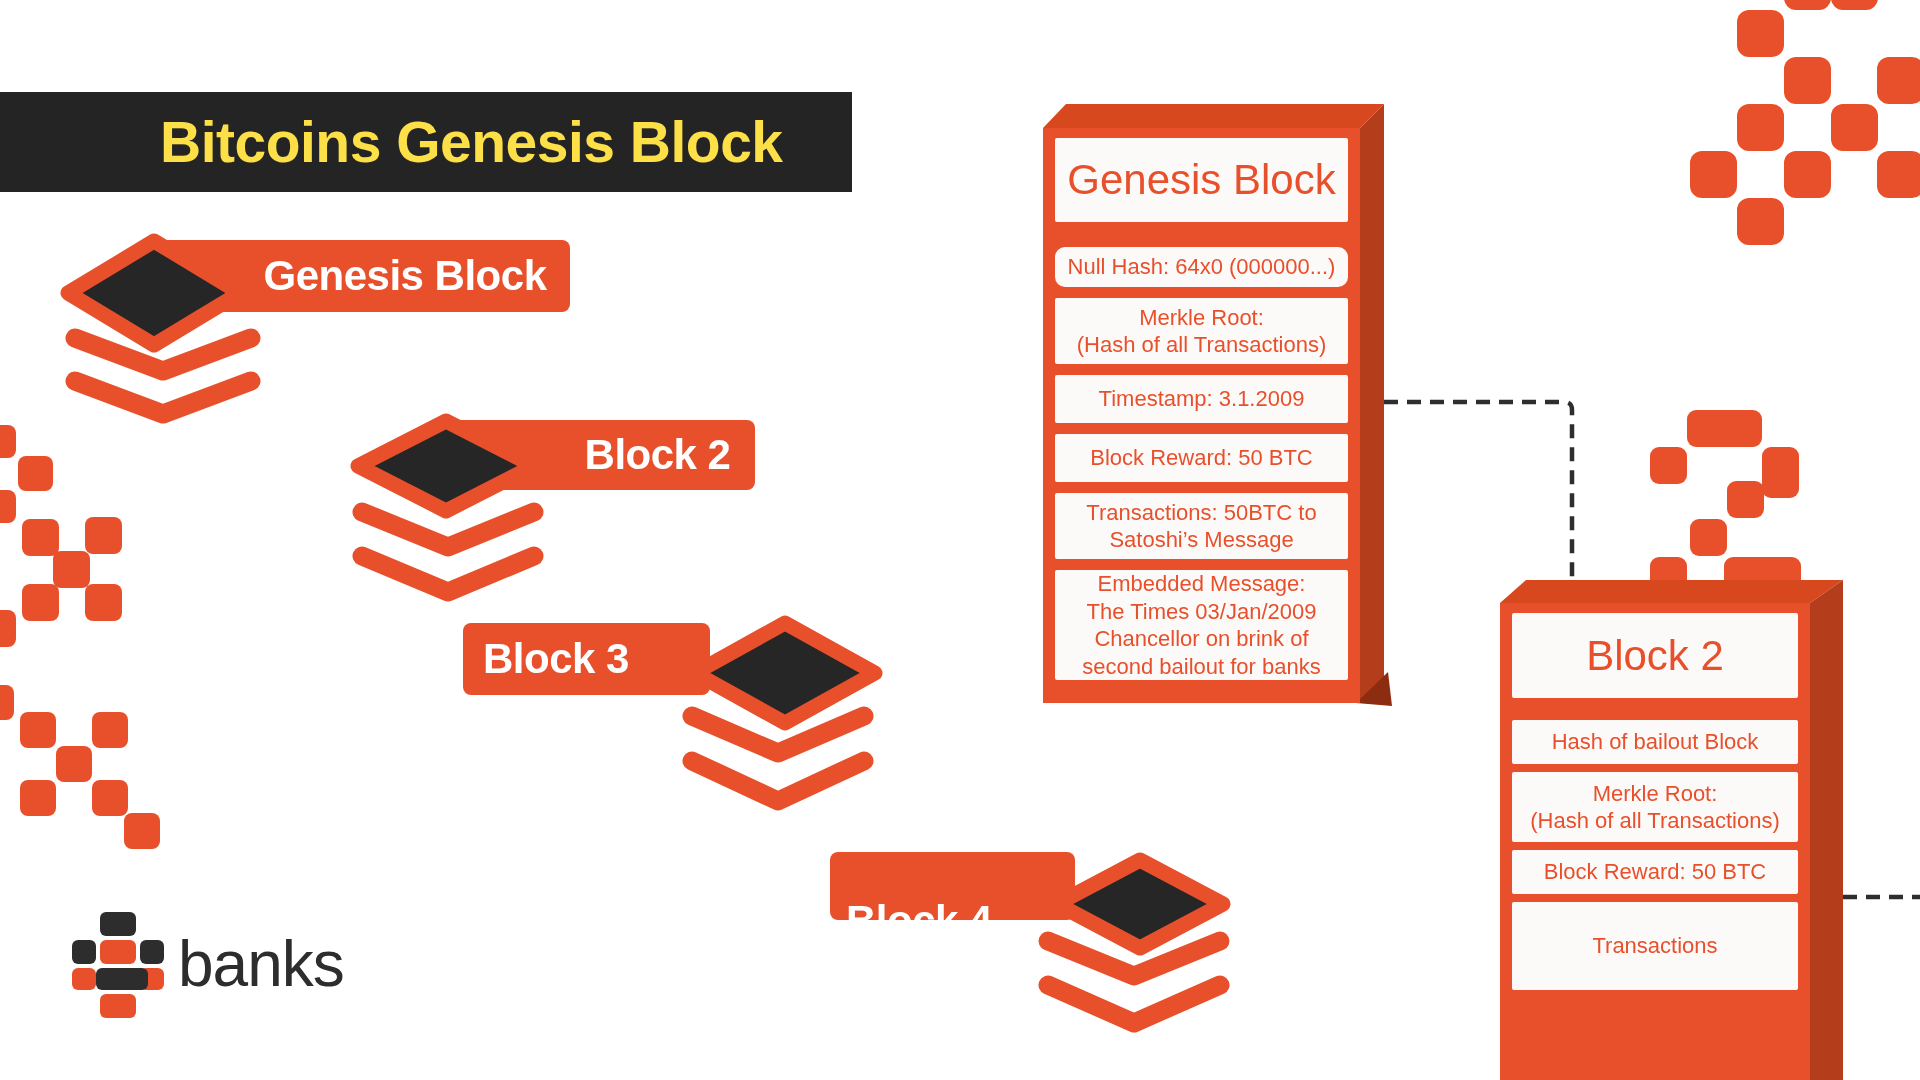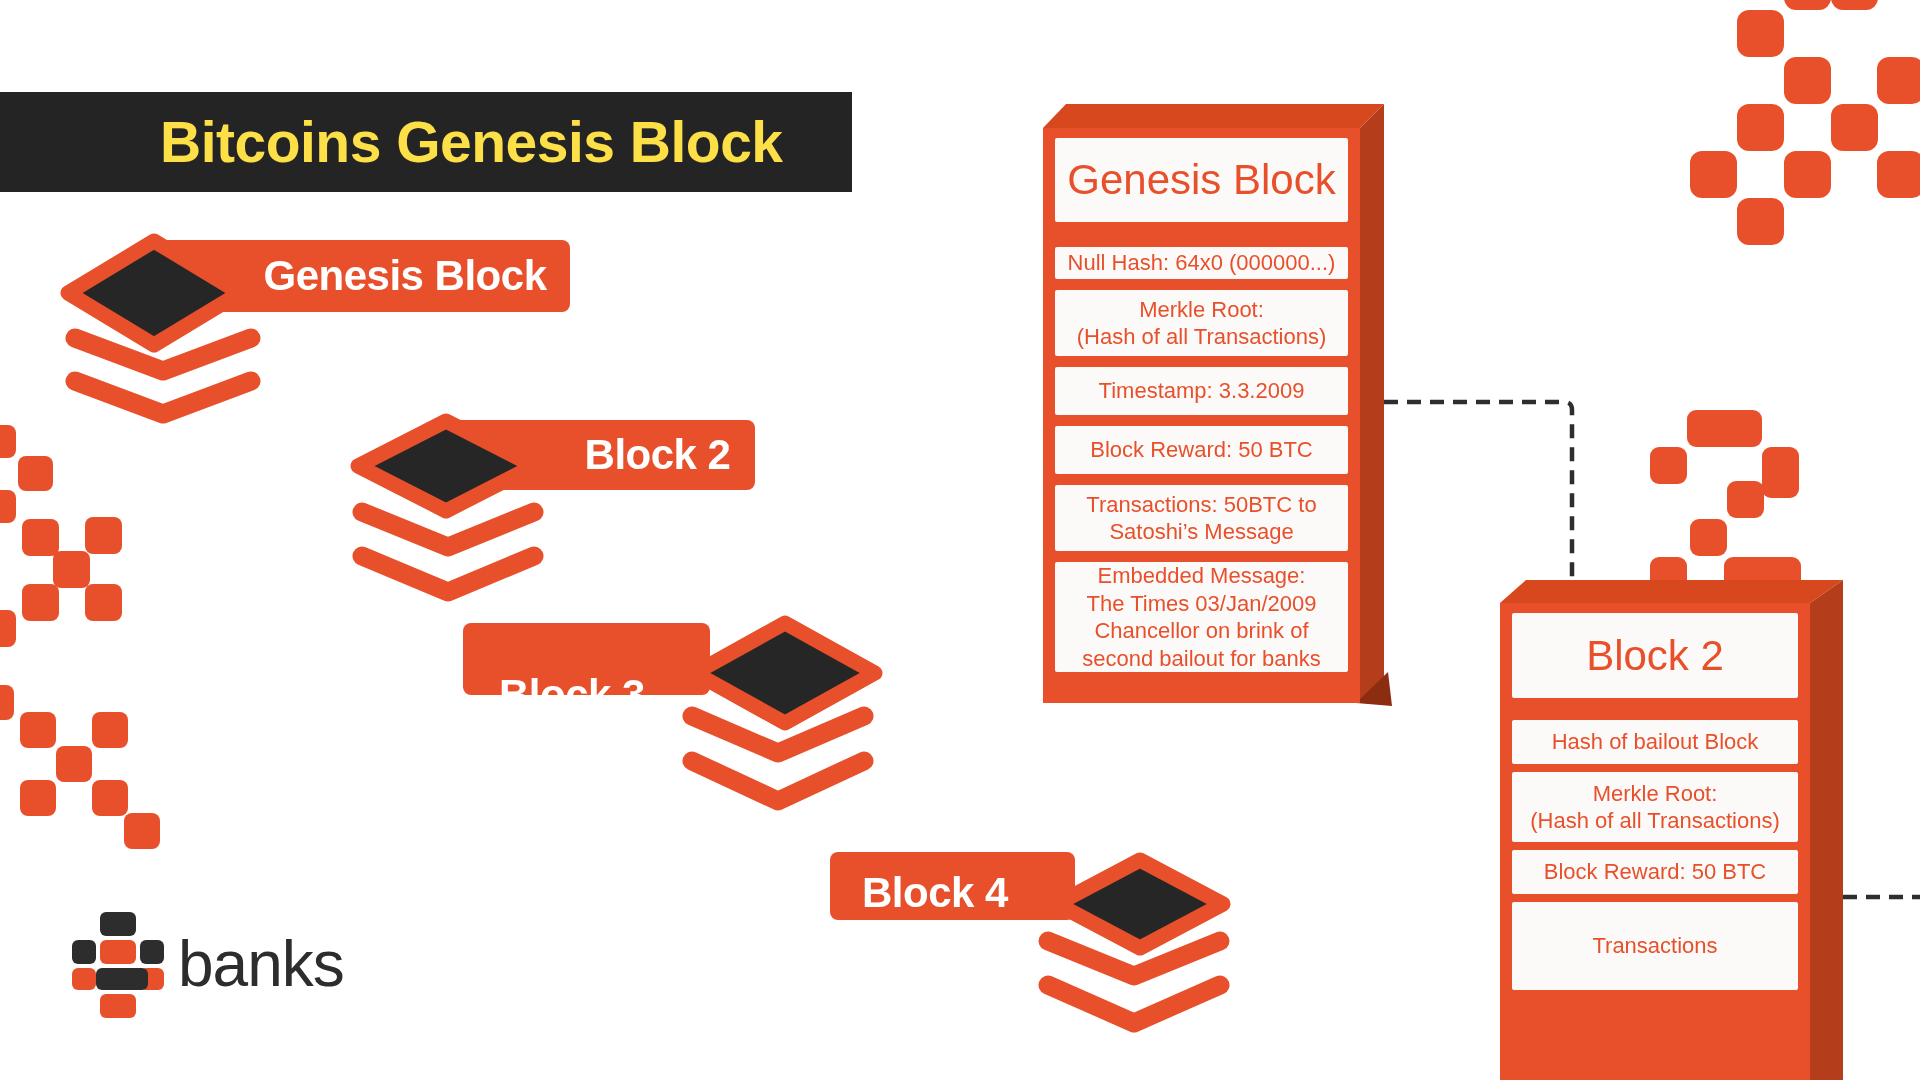--- a/index.html
+++ b/index.html
@@ -154,29 +154,29 @@
     <rect x="96" y="968" width="52" height="22" rx="6" fill="var(--ink)"></rect>
   </g>
 </svg>
 
 <div class="banner">
   <div class="banner-title">Bitcoins Genesis Block</div>
 </div>
 
 <div class="stack-label" style="left:240px;top:240px;width:330px;height:72px;">Genesis Block</div>
 <div class="stack-label" style="left:560px;top:420px;width:195px;height:70px;">Block 2</div>
-<div class="stack-label left-align" style="left:463px;top:623px;width:240px;height:72px;padding-left:36px;margin-top:36px;">Block 3</div>
-<div class="stack-label left-align" style="left:830px;top:852px;width:245px;height:81px;padding-left:32px;">Block 4</div>
+<div class="stack-label left-align" style="left:463px;top:623px;width:240px;height:72px;padding-left:20px;">Block 3</div>
+<div class="stack-label left-align" style="left:830px;top:880px;width:245px;height:81px;padding-left:16px;">Block 4</div>
 
 <div class="card" style="left:1043px;top:128px;width:317px;height:575px;">
   <div class="box card-title" style="margin-top:10px;height:84px;">Genesis Block</div>
-  <div class="box card-row" style="margin-top:25px;height:32px;">Null Hash: 64x0 (000000...)</div>
+  <div class="box card-row" style="margin-top:25px;height:40px;border-radius:10px;">Null Hash: 64x0 (000000...)</div>
   <div class="box card-row" style="margin-top:11px;height:66px;">Merkle Root:
 (Hash of all Transactions)</div>
-  <div class="box card-row" style="margin-top:11px;height:48px;">Timestamp: 3.3.2009</div>
+  <div class="box card-row" style="margin-top:11px;height:48px;">Timestamp: 3.1.2009</div>
   <div class="box card-row" style="margin-top:11px;height:48px;">Block Reward: 50 BTC</div>
   <div class="box card-row" style="margin-top:11px;height:66px;">Transactions: 50BTC to
 Satoshi’s Message</div>
   <div class="box card-row" style="margin-top:11px;height:110px;">Embedded Message:
 The Times 03/Jan/2009
 Chancellor on brink of
 second bailout for banks</div>
 </div>
 
 <div class="card" style="left:1500px;top:603px;width:310px;height:477px;">

